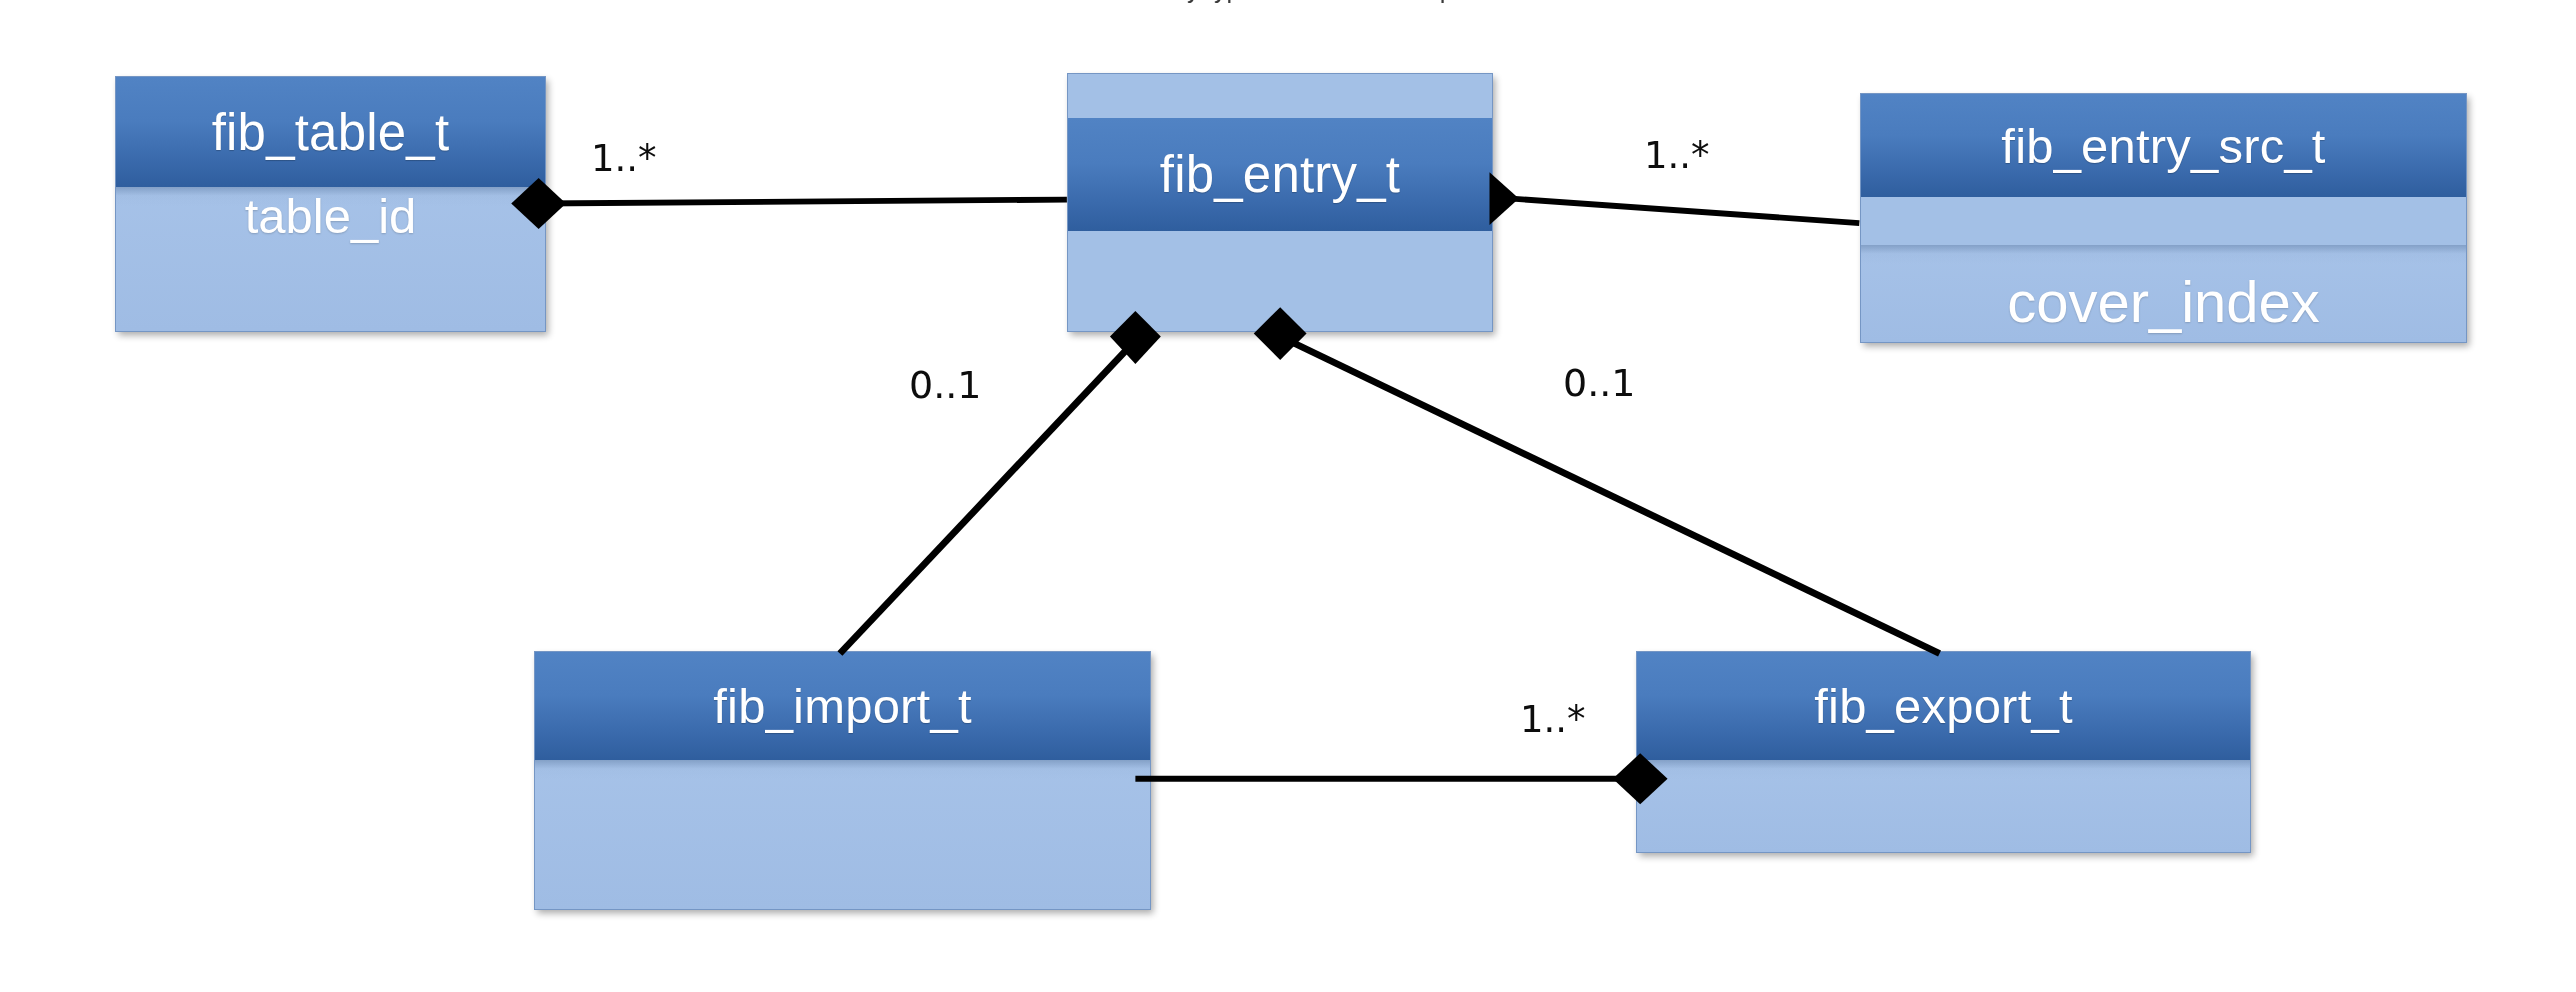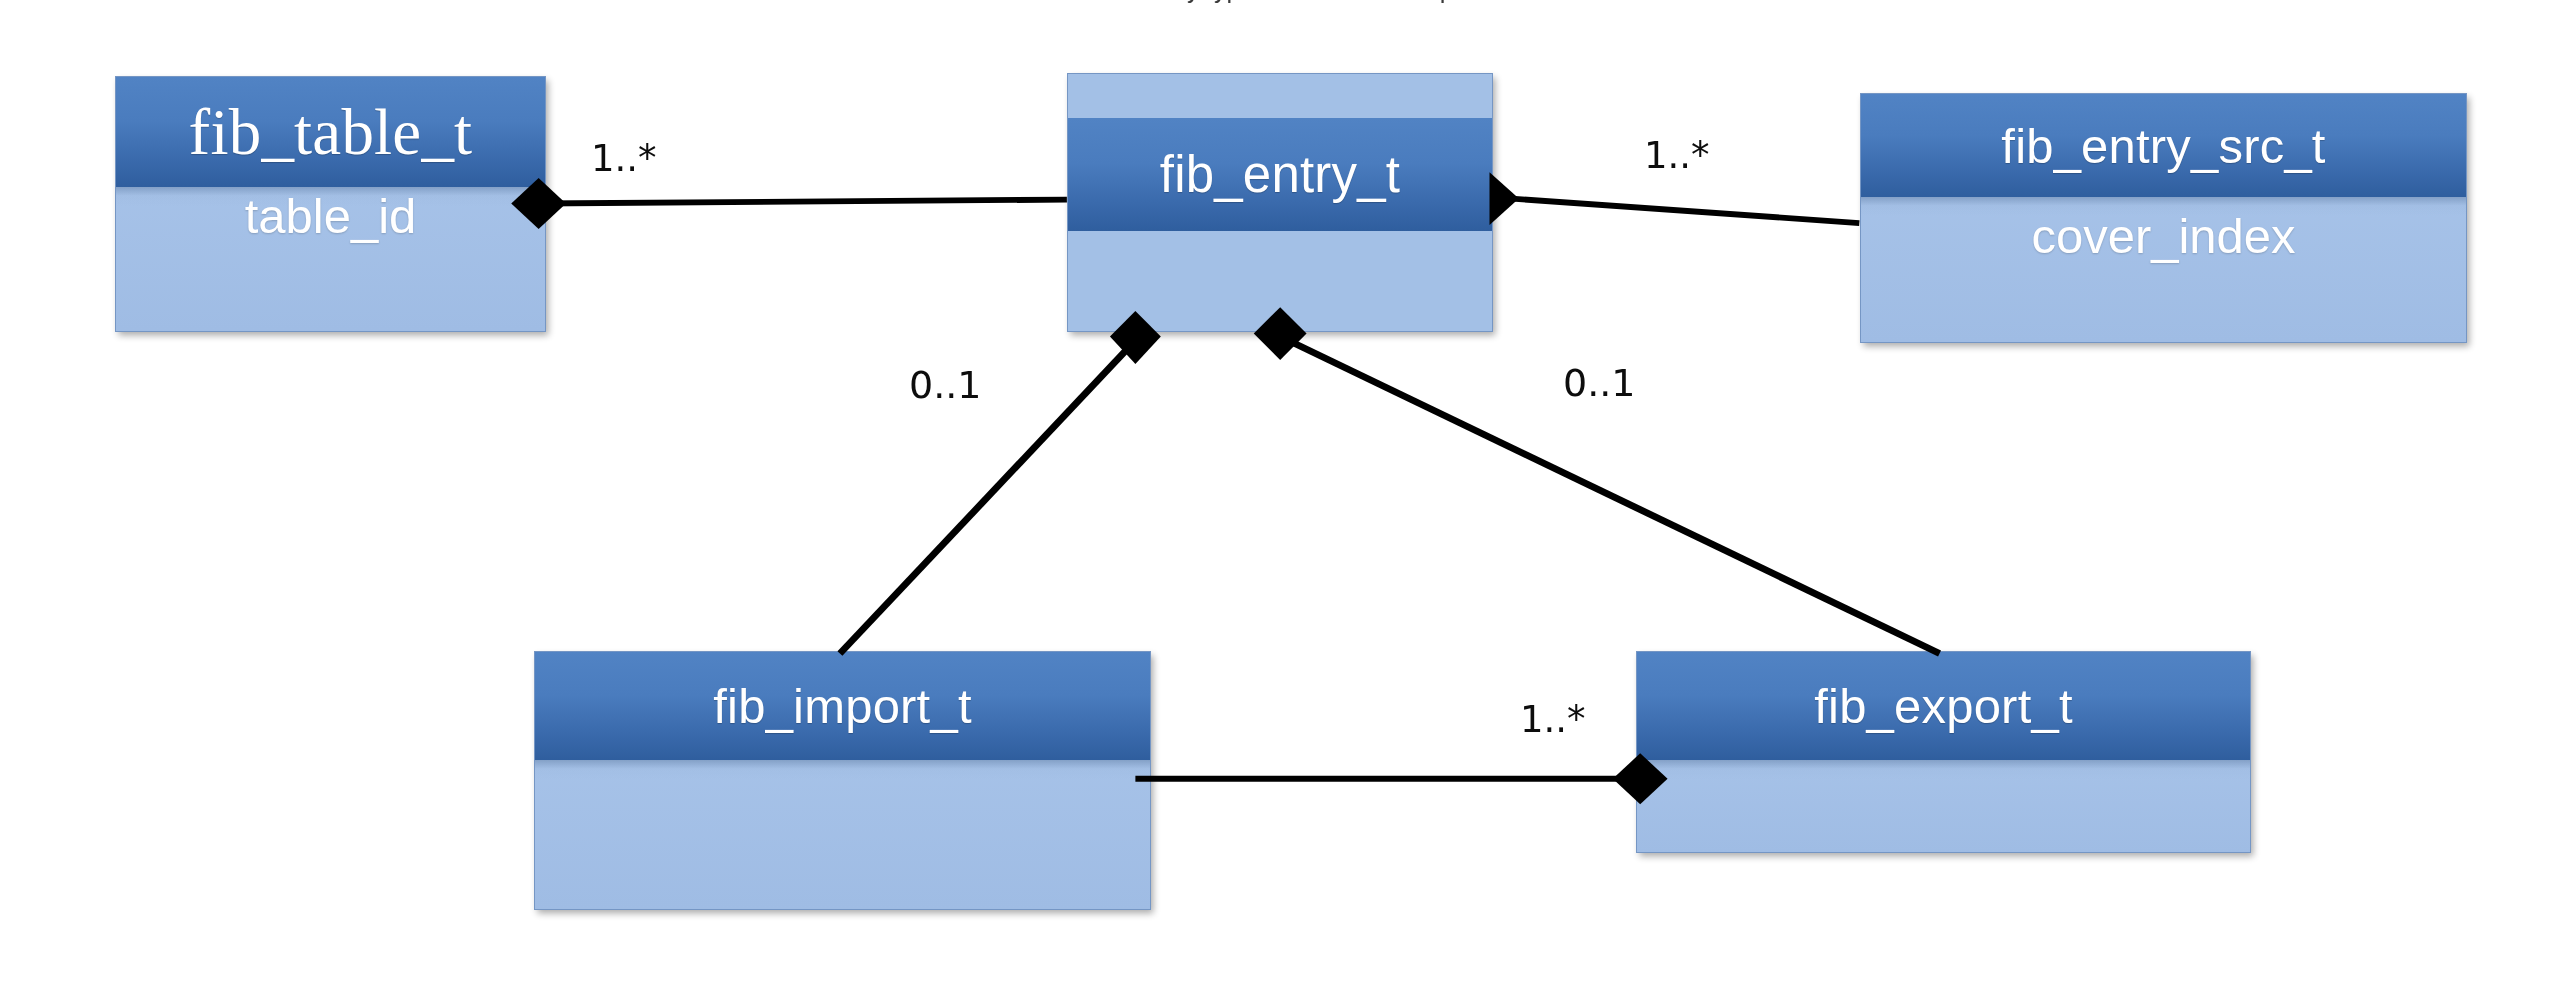--- a/index.html
+++ b/index.html
@@ -95,33 +95,33 @@
   }
 </style>
 </head>
 <body>
 
 <div id="canvas">
 
   <div class="clipped-line">fib entry types and relationships</div>
 
   <div class="uml-class" id="box-fib_table_t" style="left:115px; top:76px; width:431px; height:256px;">
-    <div class="uml-header" style="height:110px; font-size:65px;font-family:Liberation Serif, serif;">fib_table_t</div>
+    <div class="uml-header" style="height:110px; font-size:51px;">fib_table_t</div>
     <div class="uml-body" style="font-size:49px; padding-top:1px;">
       <span class="uml-body-text">table_id</span>
     </div>
   </div>
 
   <div class="uml-class" id="box-fib_entry_t" style="left:1067px; top:73px; width:426px; height:259px;">
     <div class="uml-header" style="height:113px; font-size:51px;margin-top:44px;">fib_entry_t</div>
   </div>
 
   <div class="uml-class" id="box-fib_entry_src_t" style="left:1860px; top:93px; width:607px; height:250px;">
     <div class="uml-header" style="height:103px; font-size:49px;">fib_entry_src_t</div>
-    <div class="uml-body" style="font-size:49px; padding-top:11px;">
+    <div class="uml-body" style="font-size:58px; padding-top:23px;margin-top:48px;">
       <span class="uml-body-text">cover_index</span>
     </div>
   </div>
 
   <div class="uml-class" id="box-fib_import_t" style="left:534px; top:651px; width:617px; height:259px;">
     <div class="uml-header" style="height:108px; font-size:49px;">fib_import_t</div>
     <div class="uml-body" style="font-size:45px; padding-top:15.7px;">
       <span class="uml-body-text"></span>
     </div>
   </div>

